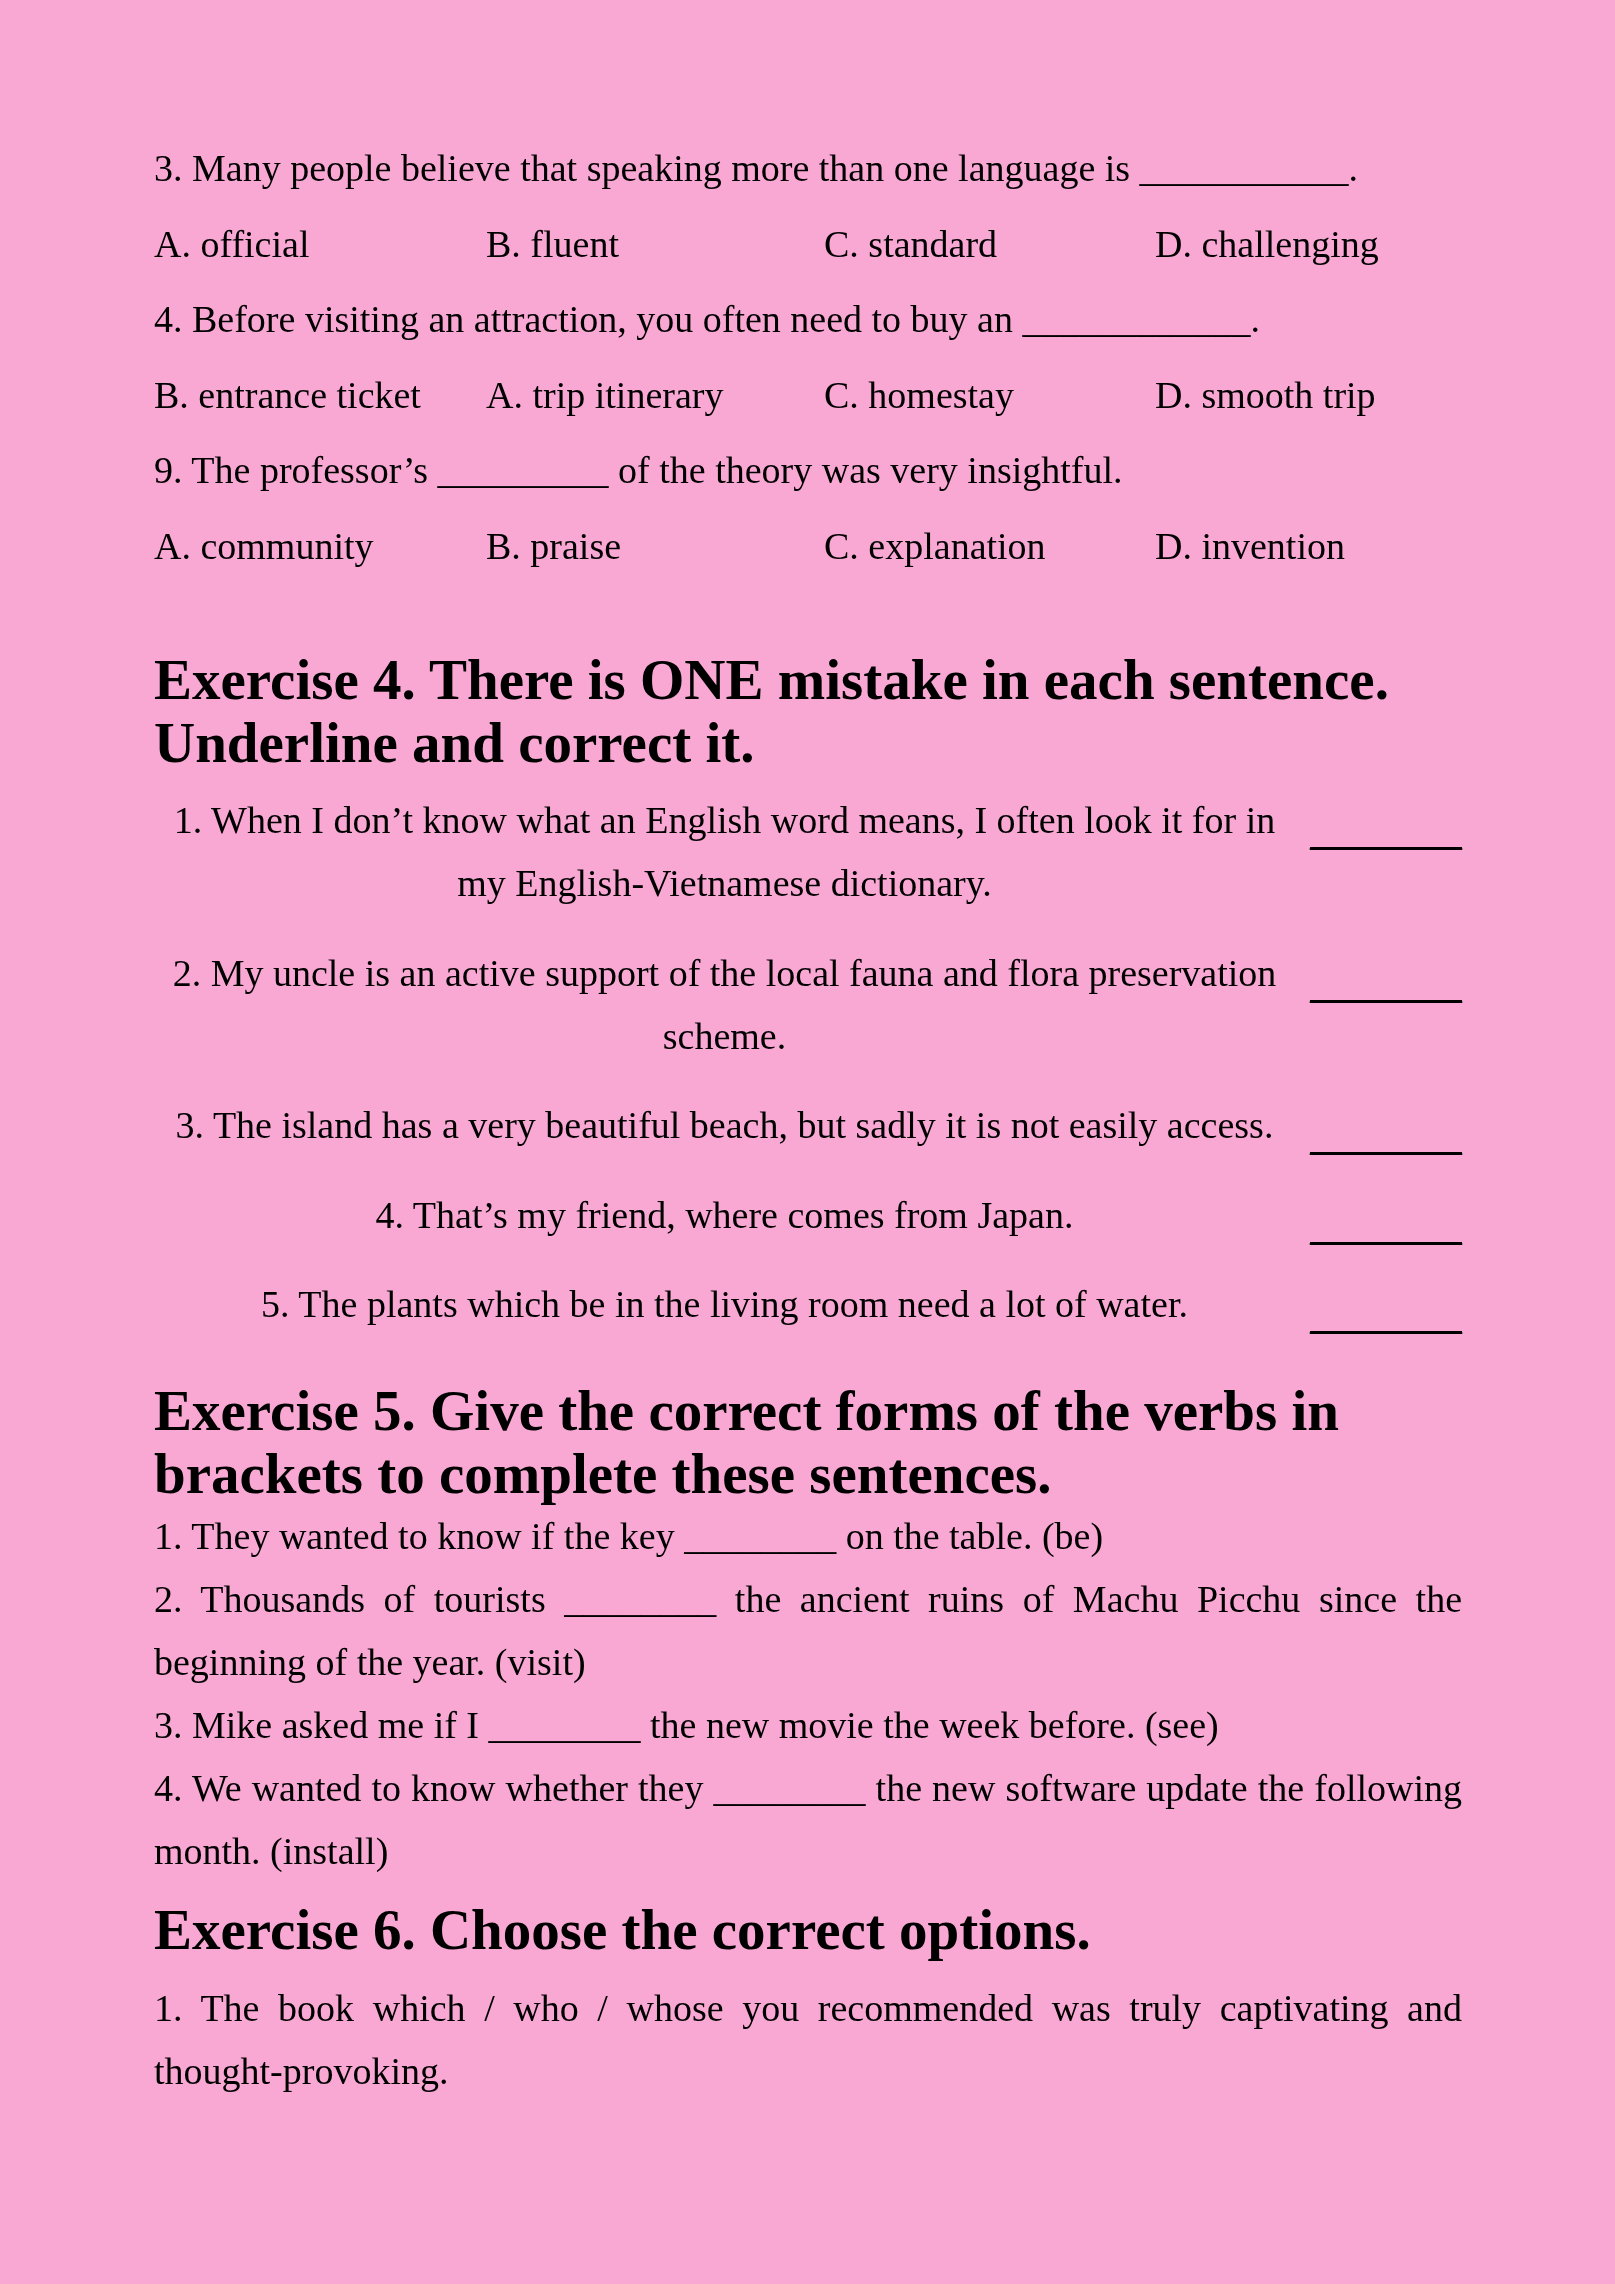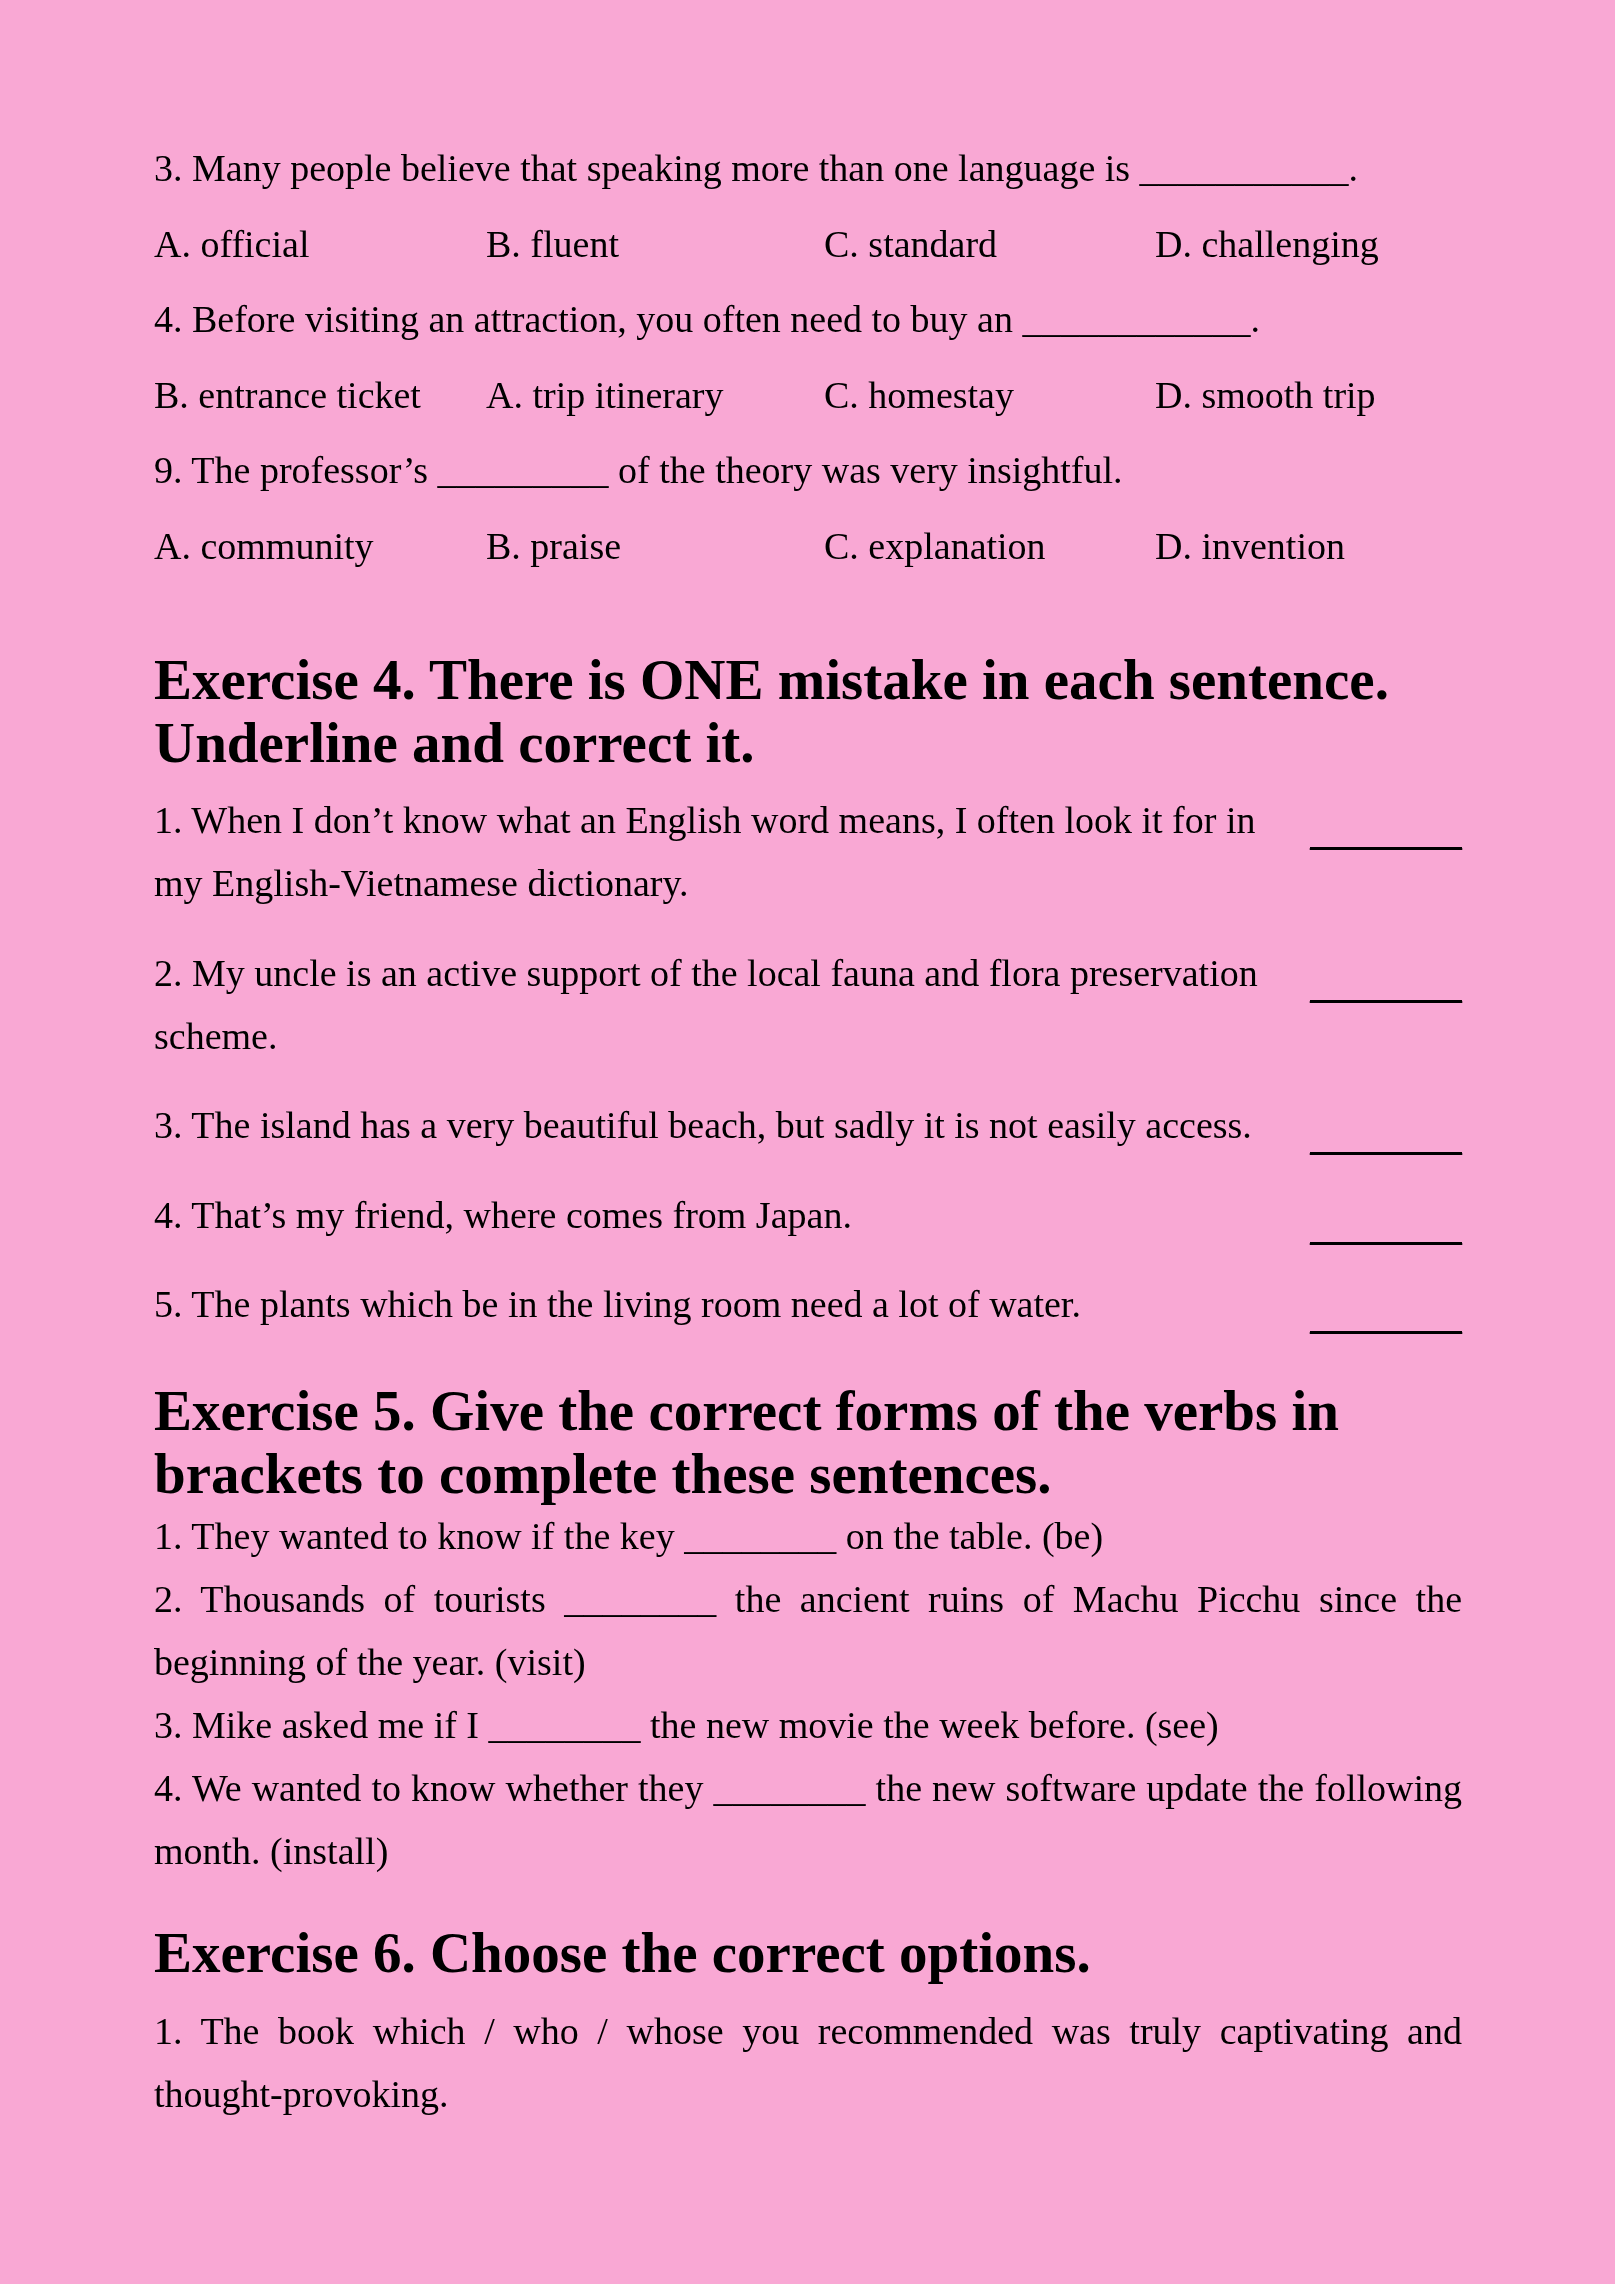--- a/index.html
+++ b/index.html
@@ -20,23 +20,23 @@
   .mcq-question { margin-bottom: 12.5px; }
   .options-row {
     display: grid;
     grid-template-columns: 332px 338px 331px auto;
     margin-bottom: 12.5px;
   }
   
   .ex-header { font-weight: bold; }
   .ex-header.ex4 { margin-top: 70px; margin-bottom: 15.6px; }
   .ex-header.ex5 { margin-top: 43px; margin-bottom: 0; }
-  .ex-header.ex6 { margin-top: 38px; margin-bottom: 15.6px; }
+  .ex-header.ex6 { margin-top: 15px; margin-bottom: 15.6px; }
   
-  .ex4-item { position: relative; margin-bottom: 26.6px; }
+  .ex4-item { position: relative; margin-bottom: 26.6px; text-align: center; }
   .ex4-text { width: 1141px; }
   .ex4-blank {
     position: absolute;
     top: 12px;
     right: 0;
     line-height: 63px;
     white-space: pre;
     text-decoration: underline;
   }
   

